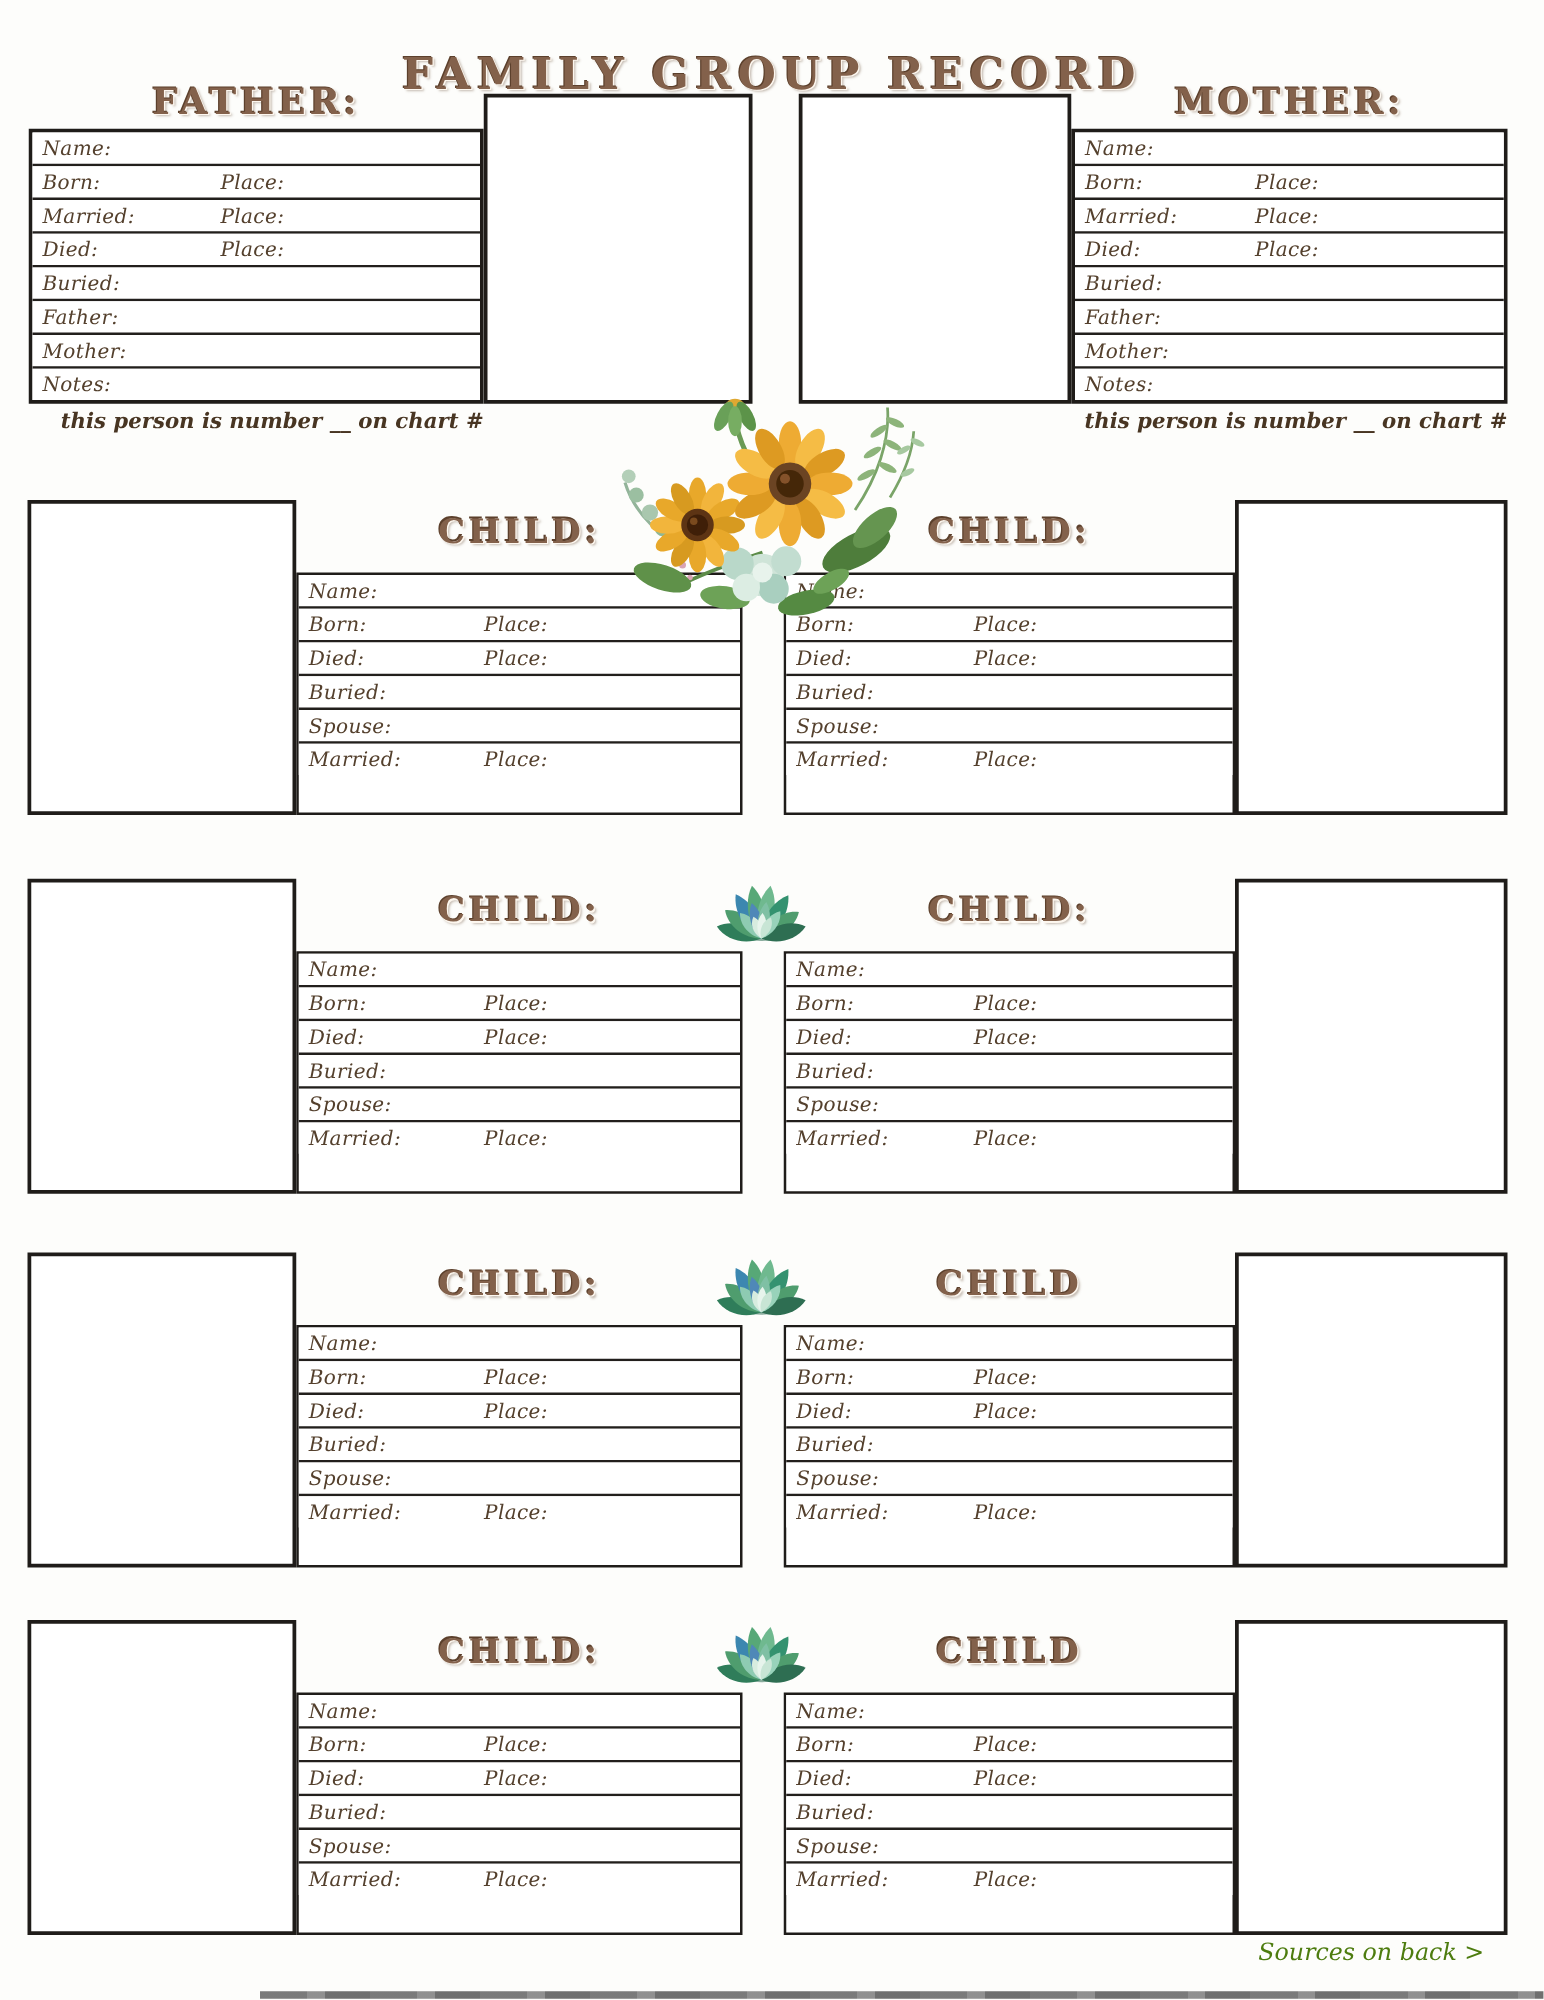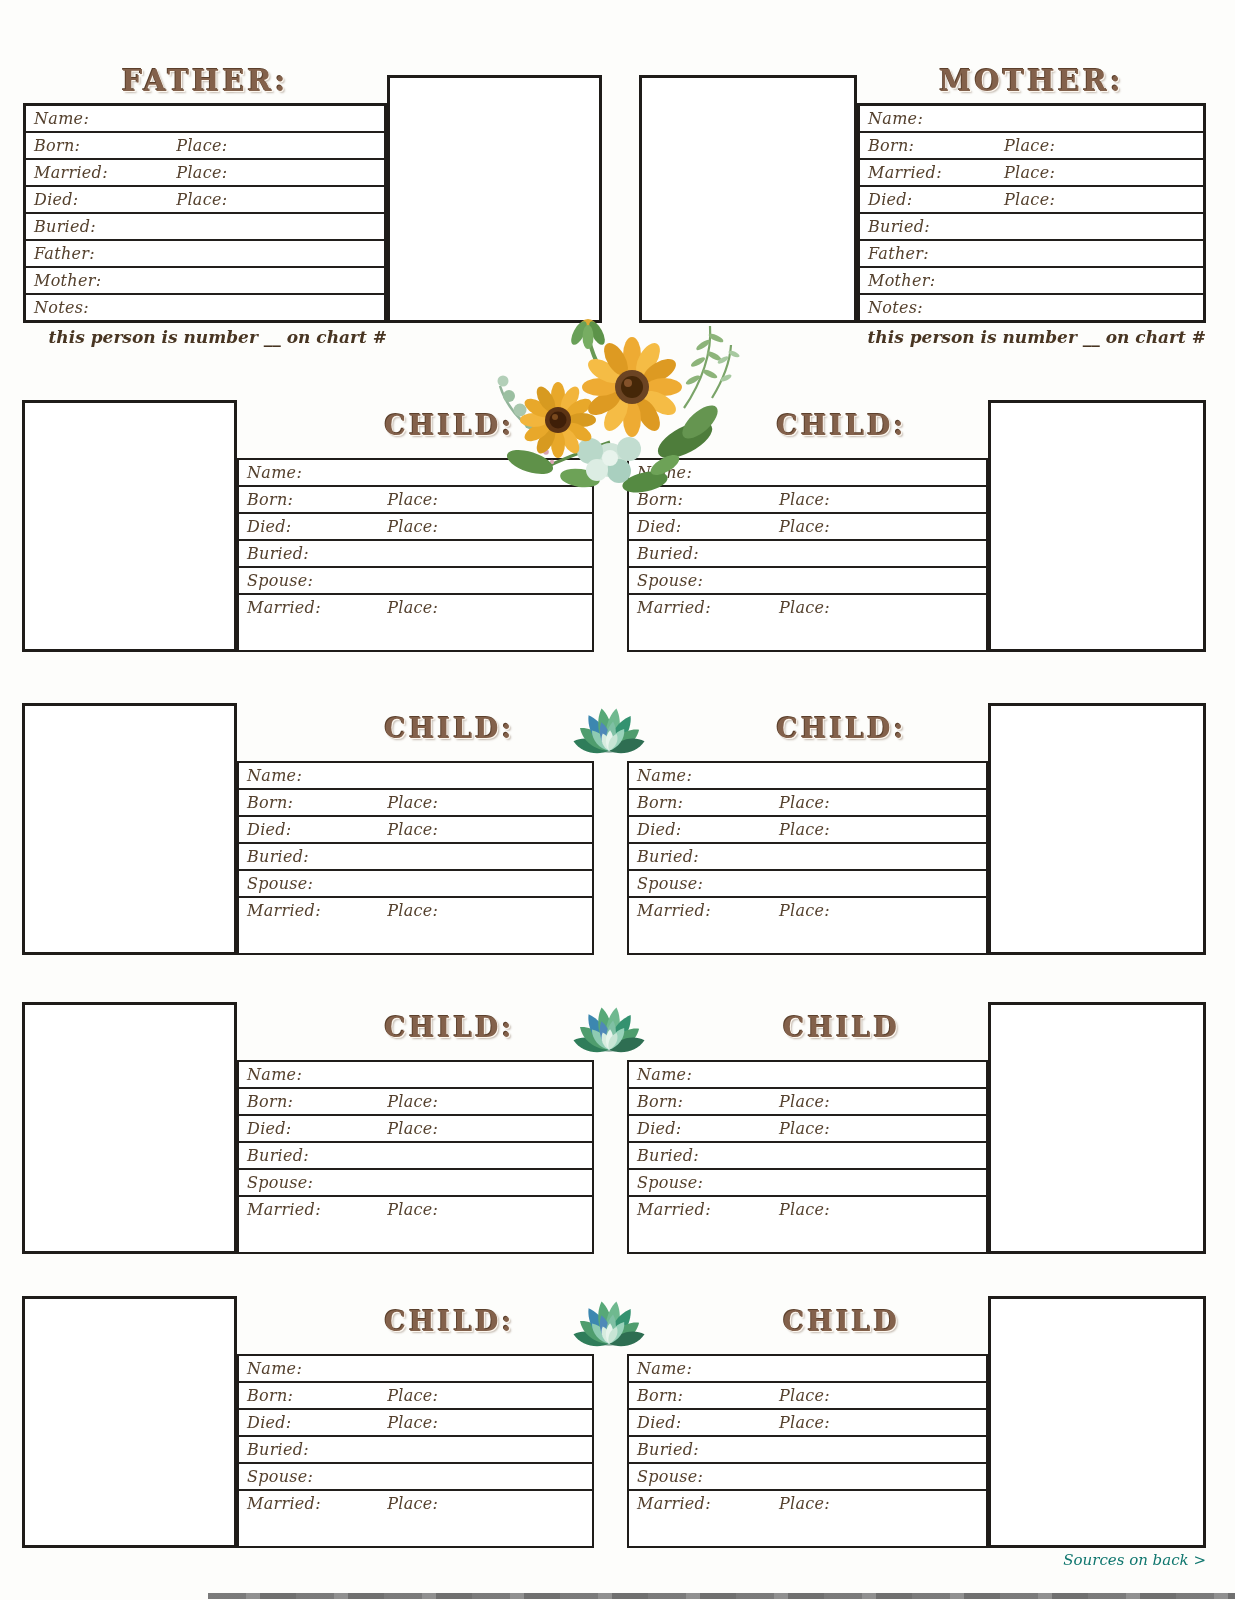--- a/index.html
+++ b/index.html
@@ -28,39 +28,40 @@
   .cn-father{left:23px;width:364px;}
   .cn-mother{left:857px;width:349px;}
   #children{position:absolute;left:0;top:0;width:100%;height:100%;}
   .child-row{position:absolute;left:0;width:100%;height:253px;}
   .child-row:nth-child(1){top:400px;}
   .child-row:nth-child(2){top:703px;}
   .child-row:nth-child(3){top:1002px;}
   .child-row:nth-child(4){top:1296px;}
   .photo-left{left:22px;top:0;width:215px;height:252px;}
   .photo-right{left:988px;top:0;width:218px;height:252px;}
-  .child-header{position:absolute;top:10px;font-size:27px;margin-left:34px;}
+  .child-header{position:absolute;top:10px;font-size:27px;}
   .hleft{left:237px;width:357px;}
   .hright{left:627px;width:361px;}
   .ctable{position:absolute;top:58px;height:194px;box-sizing:border-box;
           border:2px solid #1f1c19;background:#fff;}
   .tleft{left:237px;width:357px;}
   .tright{left:627px;width:361px;}
   .deco-sunflower{position:absolute;left:460px;top:290px;width:288px;height:207px;z-index:6;}
   .succulent{position:absolute;left:560px;top:-30px;width:98px;height:84px;z-index:5;}
-  .sources-note{position:absolute;top:1551px;left:988px;width:218px;text-align:right;
-          font-style:italic;color:#0f766e;font-size:15px;}
+  .sources-note{position:absolute;top:1551px;left:988px;width:218px;text-align:center;
+          font-style:italic;color:#4d7c0f;font-size:19px;}
   .scan-strip{position:absolute;left:208px;right:0;bottom:1px;height:6px;opacity:.8;
           background:repeating-linear-gradient(90deg,#5a5a5a 0 38px,#757575 38px 52px,#4c4c4c 52px 88px);}
 </style>
 </head>
 <body>
 
 <div class="page">
 
+  <h1 class="page-title engraved">FAMILY GROUP RECORD</h1>
 
   <div class="parent-header ph-father engraved">FATHER:</div>
   <div class="parent-header ph-mother engraved">MOTHER:</div>
 
   <div class="ptable pt-father" id="father-table">
       <div class="field-row">
         <span class="flabel">Name:</span>
       </div>
       <div class="field-row">
         <span class="flabel">Born:</span>

